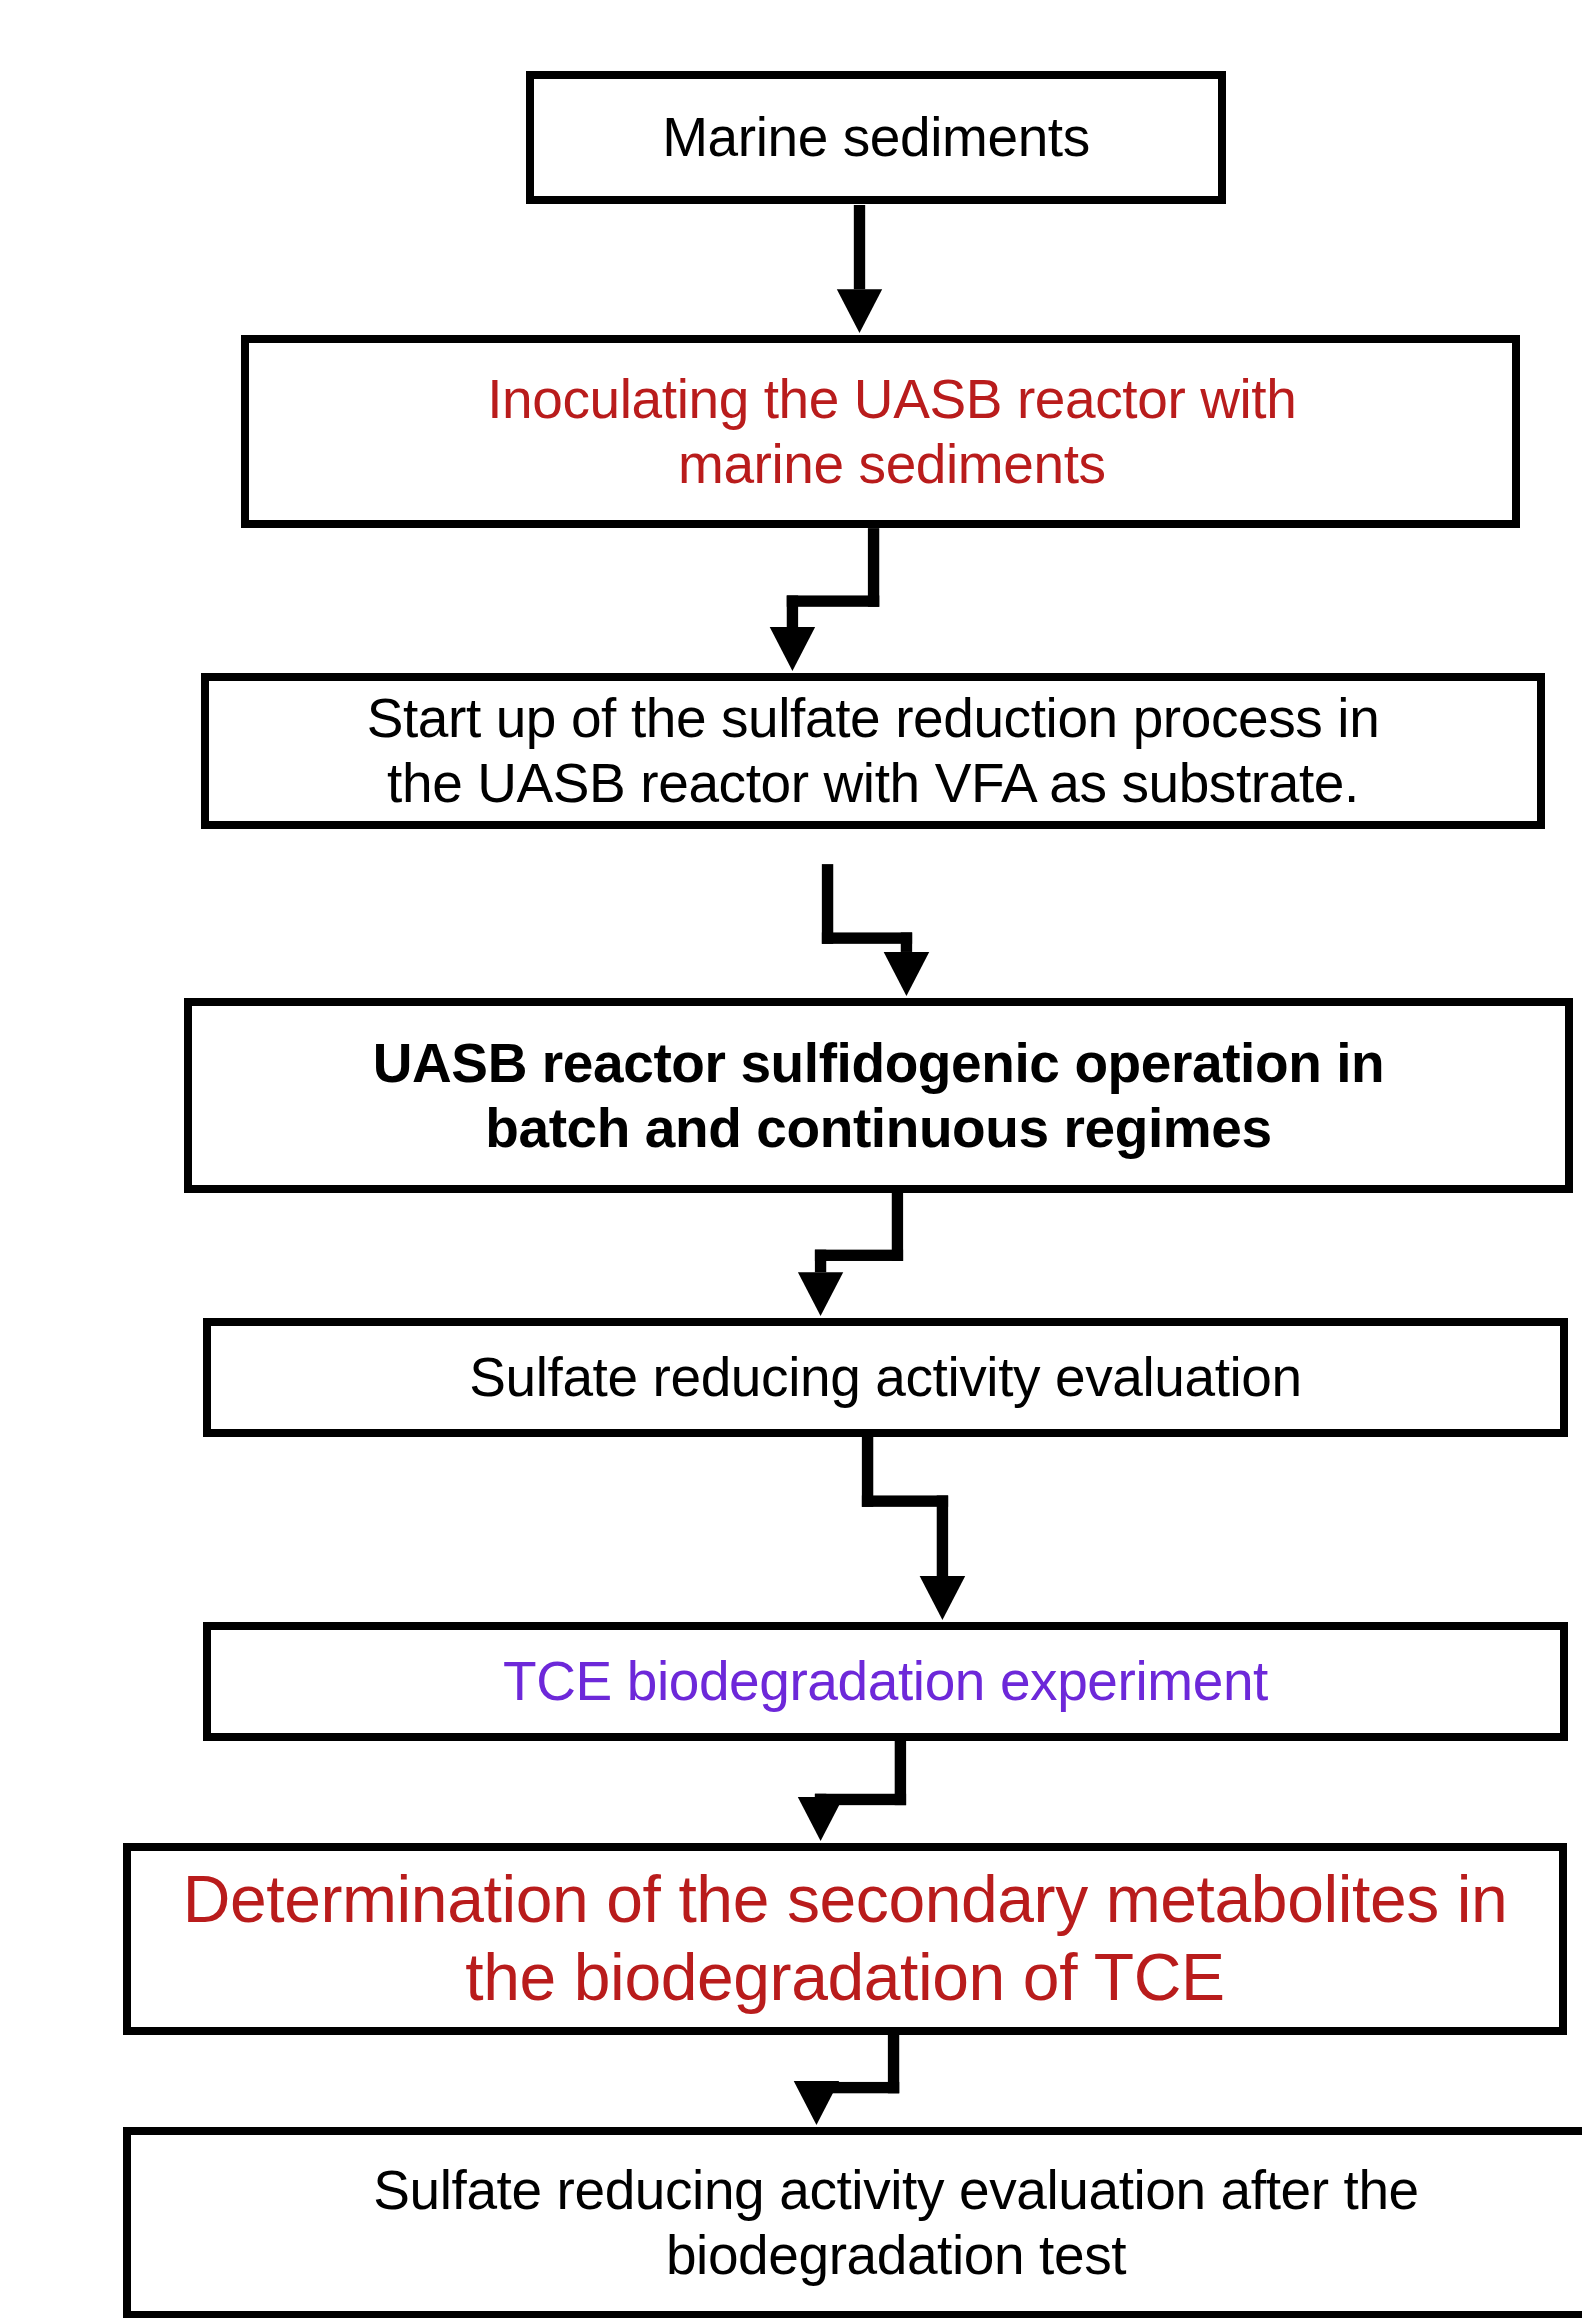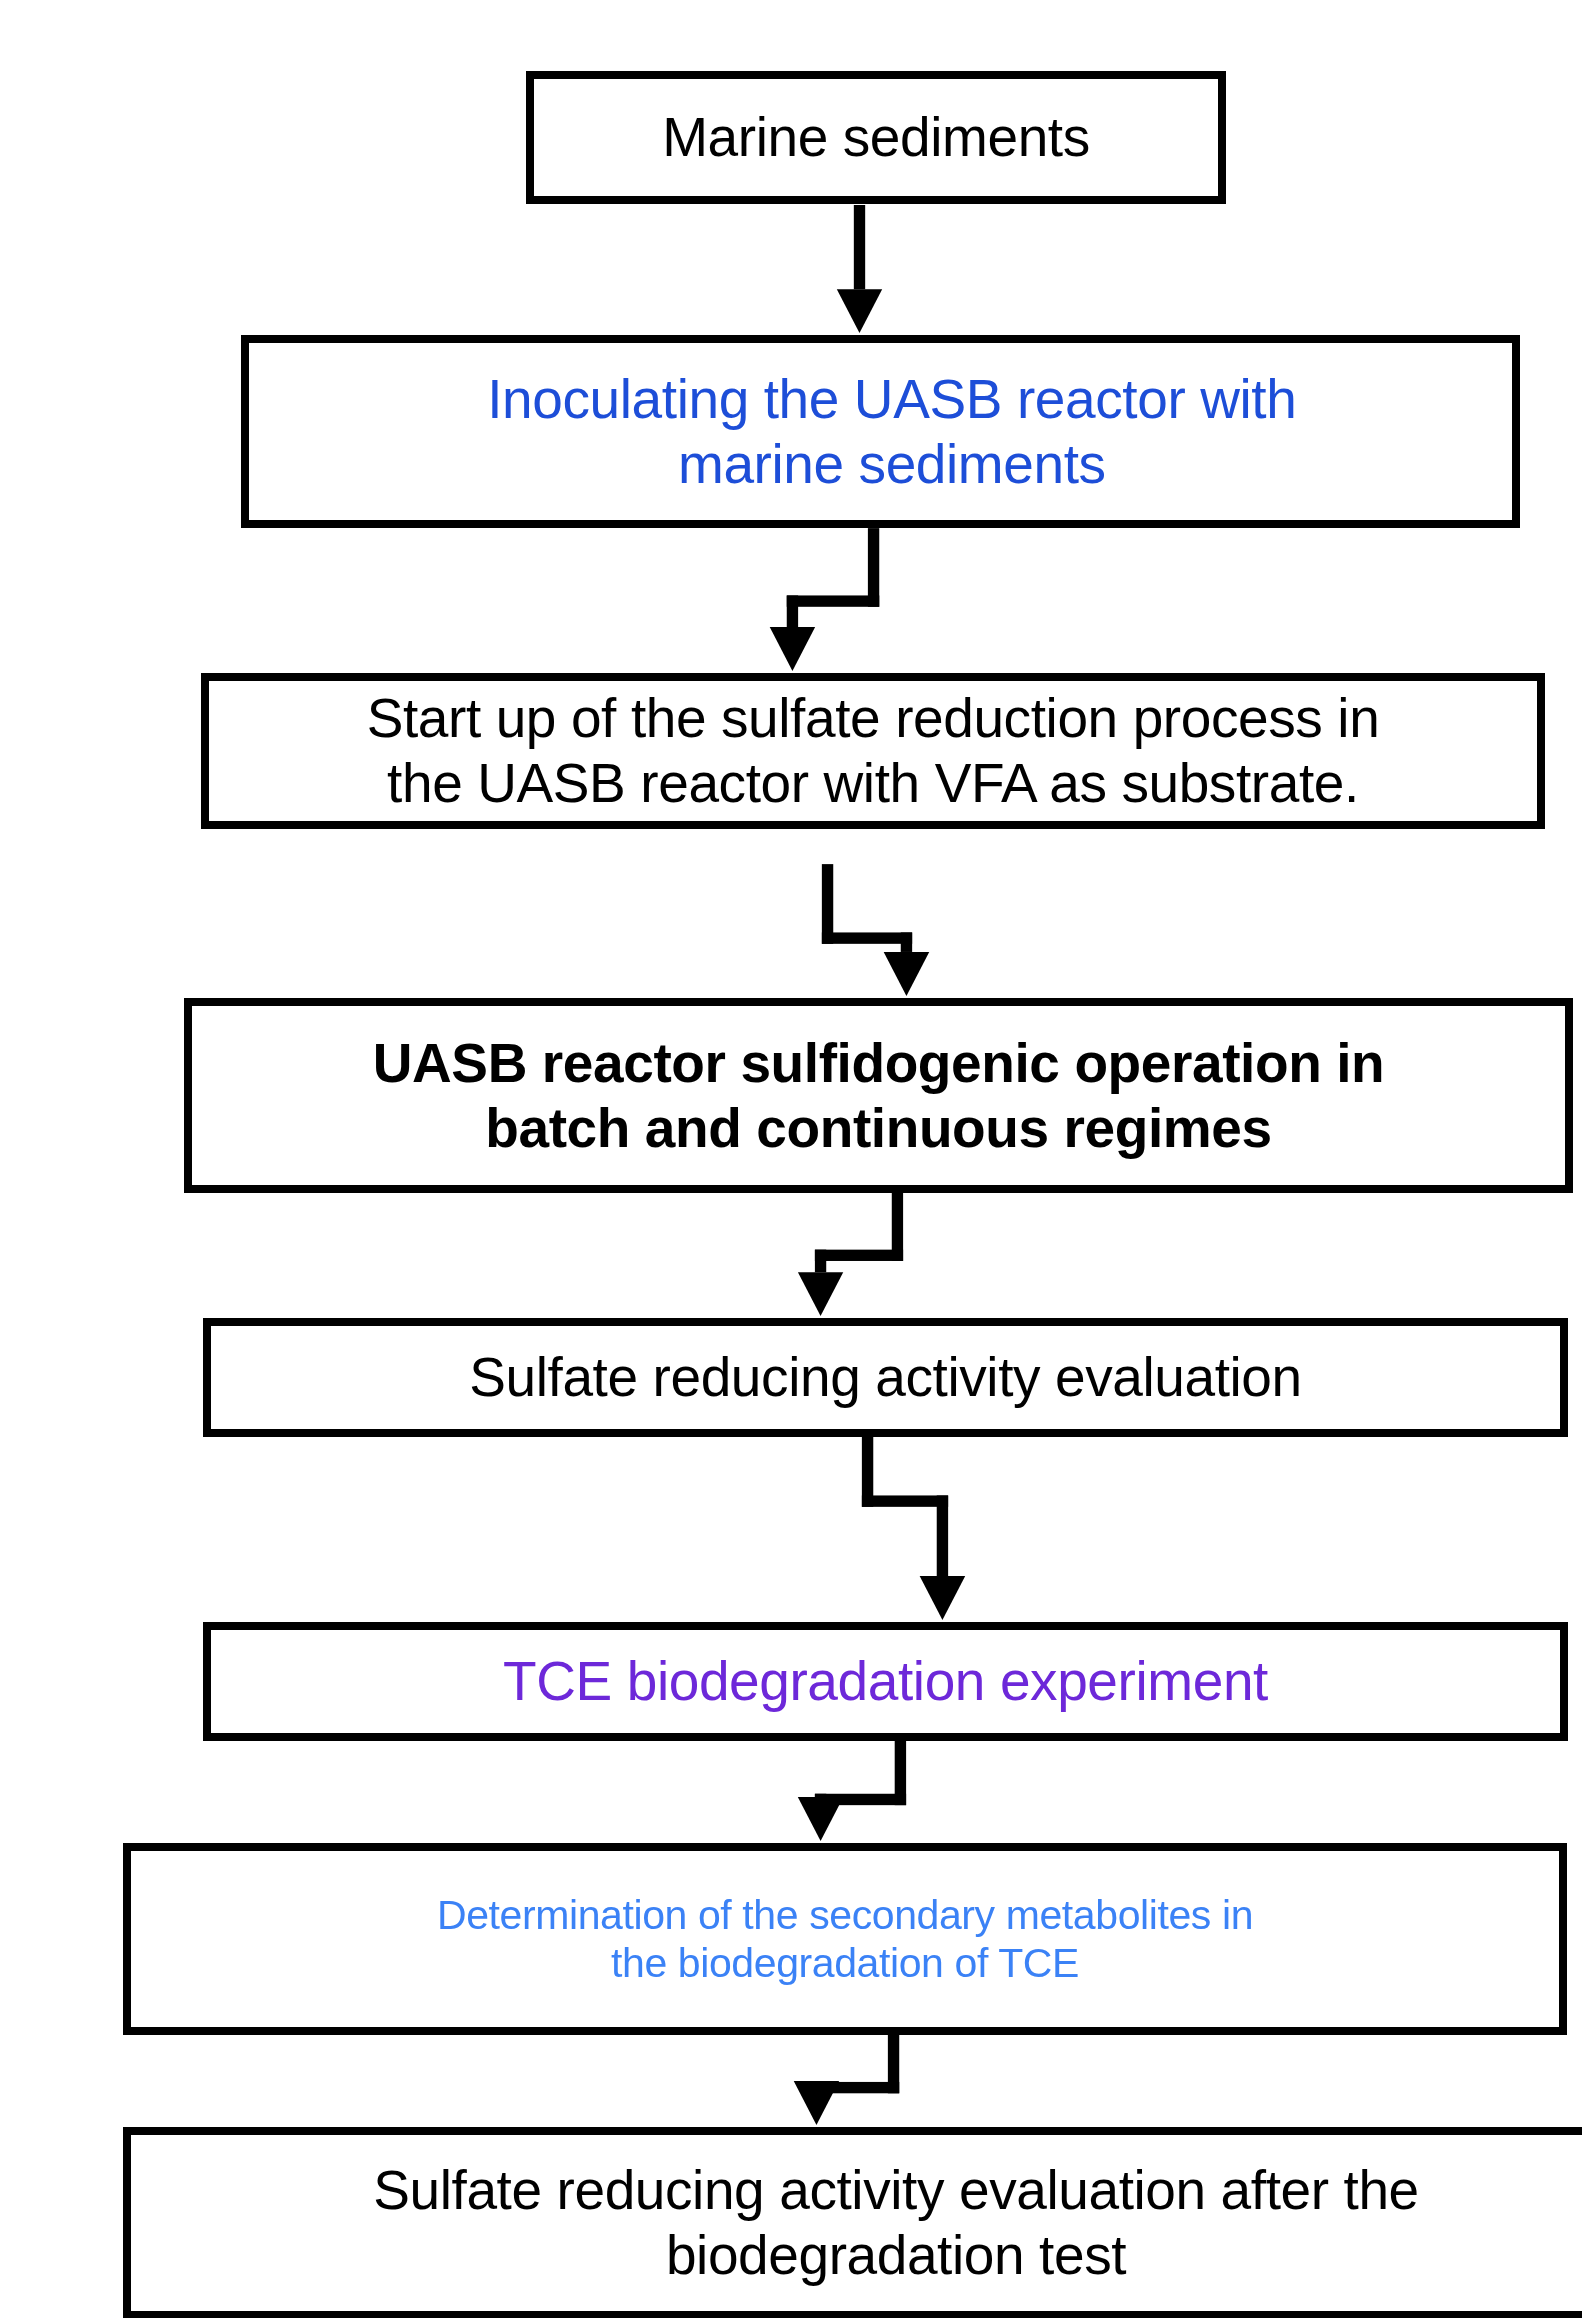--- a/index.html
+++ b/index.html
@@ -51,39 +51,39 @@
 </style>
 </head>
 <body>
 
 <div id="canvas">
   <div id="nodes-layer">
       <div class="node" style="left: 526px; top: 71px; width: 700px; height: 133px; border-color: rgb(0, 0, 0); background: rgb(255, 255, 255);">
         <span class="node-label" style="font-size: 55px; color: rgb(0, 0, 0);">Marine sediments</span>
       </div>
       <div class="node" style="left: 241px; top: 335px; width: 1279px; height: 193px; border-color: rgb(0, 0, 0); background: rgb(255, 255, 255);">
-        <span class="node-label" style="font-size: 55px; color: #1d4ed8; padding-left: 34px;">Inoculating the UASB reactor with
+        <span class="node-label" style="font-size: 55px; color: #b91c1c; padding-left: 34px;">Inoculating the UASB reactor with
 marine sediments</span>
       </div>
       <div class="node" style="left: 201px; top: 673px; width: 1344px; height: 156px; border-color: rgb(0, 0, 0); background: rgb(255, 255, 255);">
         <span class="node-label" style="font-size: 55px; color: rgb(0, 0, 0);">Start up of the sulfate reduction process in
 the UASB reactor with VFA as substrate.</span>
       </div>
       <div class="node" style="left: 184px; top: 998px; width: 1389px; height: 195px; border-color: rgb(0, 0, 0); background: rgb(255, 255, 255); font-weight: bold;">
         <span class="node-label" style="font-size: 55px; color: rgb(0, 0, 0);">UASB reactor sulfidogenic operation in
 batch and continuous regimes</span>
       </div>
       <div class="node" style="left: 203px; top: 1318px; width: 1365px; height: 119px; border-color: rgb(0, 0, 0); background: rgb(255, 255, 255);">
         <span class="node-label" style="font-size: 55px; color: rgb(0, 0, 0);">Sulfate reducing activity evaluation</span>
       </div>
       <div class="node" style="left: 203px; top: 1622px; width: 1365px; height: 119px; border-color: rgb(0, 0, 0); background: rgb(255, 255, 255);">
         <span class="node-label" style="font-size: 55px; color: #6d28d9;">TCE biodegradation experiment</span>
       </div>
       <div class="node" style="left: 123px; top: 1843px; width: 1444px; height: 192px; border-color: rgb(0, 0, 0); background: rgb(255, 255, 255);">
-        <span class="node-label" style="font-size: 41px; color: #3b82f6;">Determination of the secondary metabolites in
+        <span class="node-label" style="font-size: 66px; color: #b91c1c;">Determination of the secondary metabolites in
 the biodegradation of TCE</span>
       </div>
       <div class="node" style="left: 123px; top: 2127px; width: 1546px; height: 192px; border-color: rgb(0, 0, 0); background: rgb(255, 255, 255);">
         <span class="node-label" style="font-size: 55px; color: rgb(0, 0, 0);">Sulfate reducing activity evaluation after the
 biodegradation test</span>
       </div>
     </div>
   <div id="connectors-layer">
       <div class="connector" style="left: 814px; top: 205px; width: 91px; height: 128px;">
         <svg width="91" height="128" viewBox="0 0 112 158">

